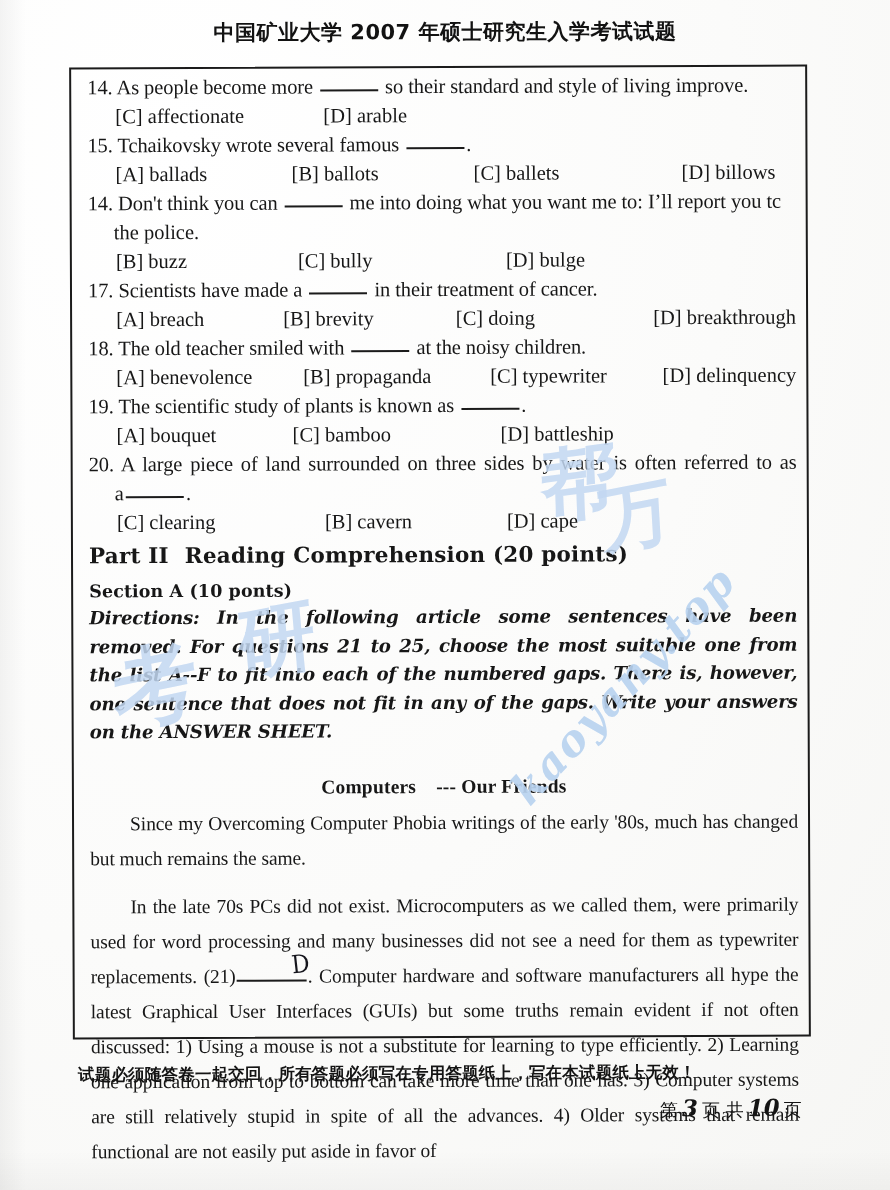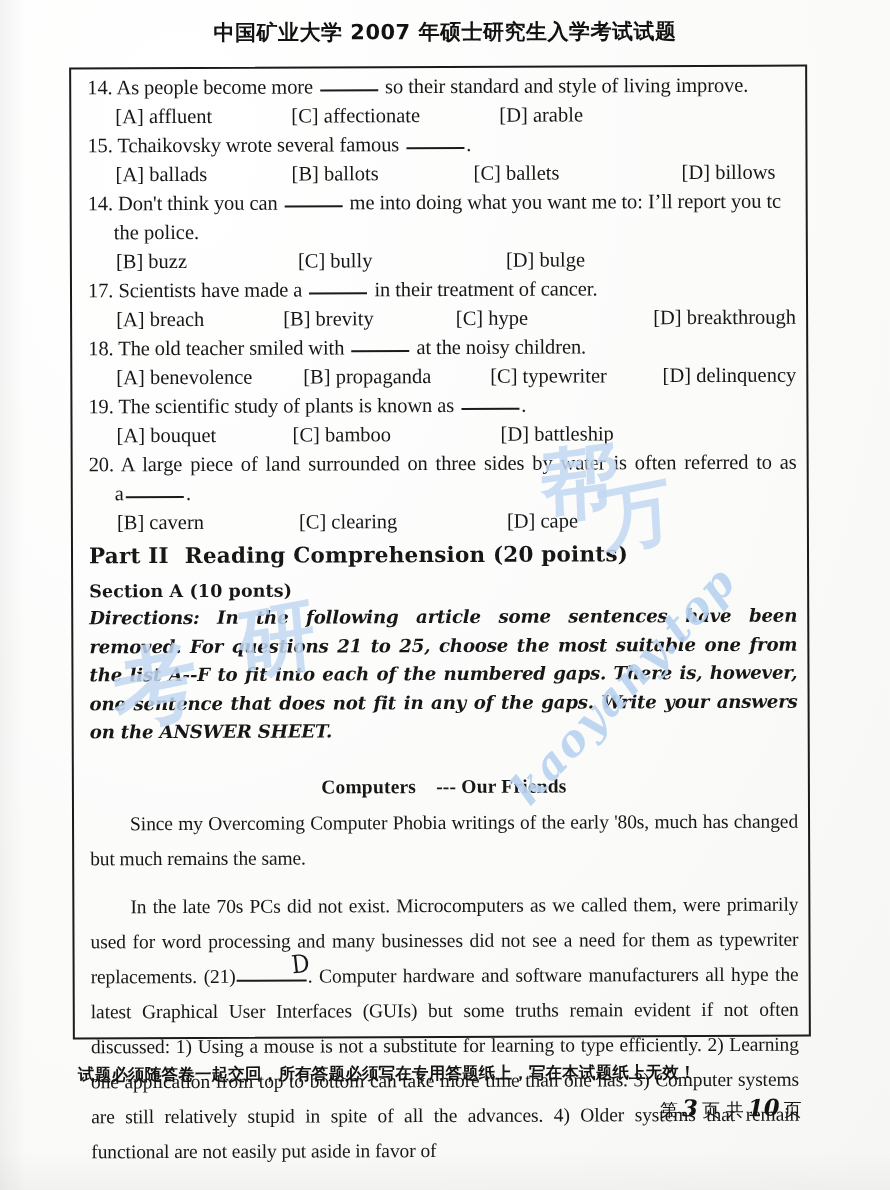--- a/index.html
+++ b/index.html
@@ -232,21 +232,20 @@
 <body>
 
 <div class="page-header">中国矿业大学 2007 年硕士研究生入学考试试题</div>
 
 <div class="exam-frame">
   <div class="frame-inner">
 
     <div class="mcq">
       <div class="q-stem"><span>14.</span> <span>As people become more </span><span class="blank-line"></span><span> so their standard and style of living improve.</span></div>
       <div class="q-opts">
-        <span class="opt" style="width:176px">[A] affluent</span>
         <span class="opt" style="width:208px">[C] affectionate</span>
         <span class="opt">[D] arable</span>
       </div>
     </div>
 
     <div class="mcq">
       <div class="q-stem"><span>15.</span> <span>Tchaikovsky wrote several famous </span><span class="blank-line"></span><span>.</span></div>
       <div class="q-opts">
         <span class="opt" style="width:176px">[A] ballads</span>
         <span class="opt" style="width:182px">[B] ballots</span>
@@ -263,21 +262,21 @@
         <span class="opt" style="width:208px">[C] bully</span>
         <span class="opt">[D] bulge</span>
       </div>
     </div>
 
     <div class="mcq">
       <div class="q-stem"><span>17.</span> <span>Scientists have made a </span><span class="blank-line"></span><span> in their treatment of cancer.</span></div>
       <div class="q-opts">
         <span class="opt" style="width:176px">[A] breach</span>
         <span class="opt" style="width:182px">[B] brevity</span>
-        <span class="opt" style="width:208px">[C] hype</span>
+        <span class="opt" style="width:208px">[C] doing</span>
         <span class="opt">[D] breakthrough</span>
       </div>
     </div>
 
     <div class="mcq">
       <div class="q-stem"><span>18.</span> <span>The old teacher smiled with </span><span class="blank-line"></span><span> at the noisy children.</span></div>
       <div class="q-opts">
         <span class="opt" style="width:206px">[A] benevolence</span>
         <span class="opt" style="width:206px">[B] propaganda</span>
         <span class="opt" style="width:190px">[C] typewriter</span>
@@ -291,22 +290,22 @@
         <span class="opt" style="width:176px">[A] bouquet</span>
         <span class="opt" style="width:208px">[C] bamboo</span>
         <span class="opt">[D] battleship</span>
       </div>
     </div>
 
     <div class="mcq">
       <div class="q-stem justify"><span>20.</span> <span>A large piece of land surrounded on three sides by water is often referred to as</span></div>
       <div class="q-cont"><span>a</span><span class="blank-line"></span><span>.</span></div>
       <div class="q-opts">
+        <span class="opt" style="width:208px">[C] clearing</span>
         <span class="opt" style="width:182px">[B] cavern</span>
-        <span class="opt" style="width:208px">[C] clearing</span>
         <span class="opt">[D] cape</span>
       </div>
     </div>
 
     <div class="part-heading"><span>Part II</span><span class="gap"></span><span>Reading Comprehension (20 points)</span></div>
 
     <div class="section-heading">Section A (10 ponts)</div>
     <div class="directions">Directions: In the following article some sentences have been removed. For questions 21 to 25, choose the most suitable one from the list A--F to fit into each of the numbered gaps. There is, however, one sentence that does not fit in any of the gaps. Write your answers on the ANSWER SHEET.</div>
 
     <div class="article-title"><span>Computers</span><span class="sep"></span><span>---</span> <span>Our Friends</span></div>

